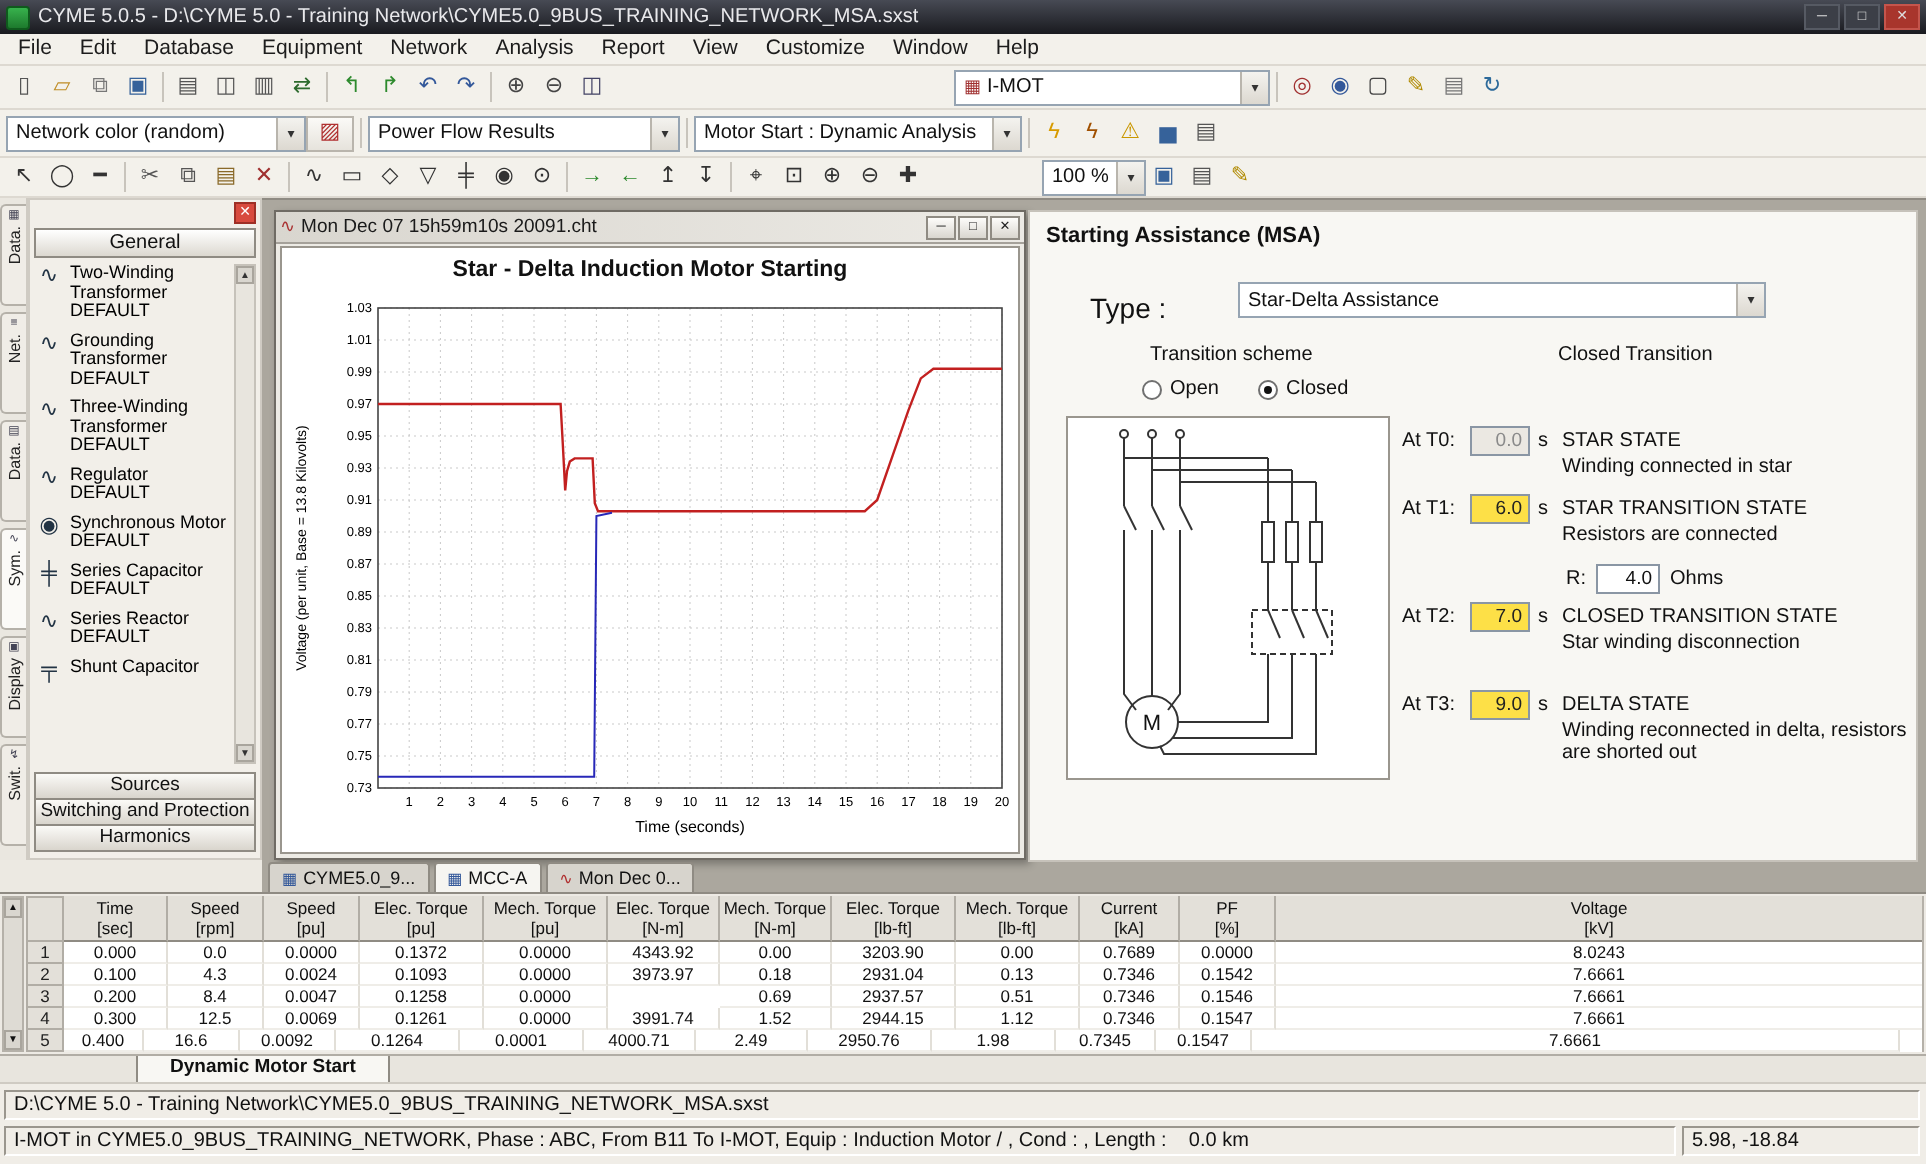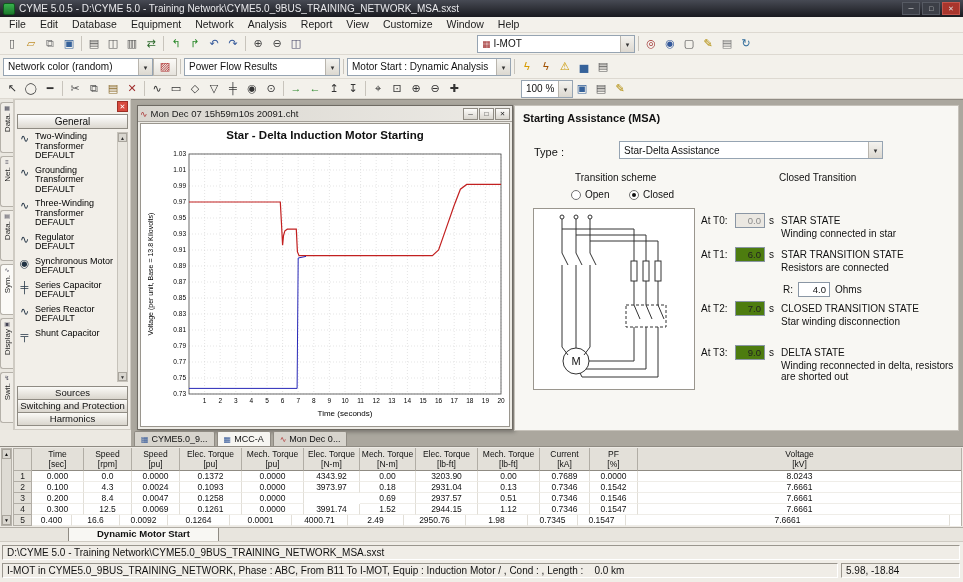--- a/index.html
+++ b/index.html
@@ -88,36 +88,36 @@
     font-size:6.5px;line-height:10px;text-align:center;color:#222}
   .cw-client{position:absolute;left:2px;right:2px;top:17px;bottom:2px;background:#fff;border:1px solid #9a968e}
   .chart-title{position:absolute;left:0;right:0;top:5px;text-align:center;font-size:11.5px;font-weight:bold}
   #chart-svg{position:absolute;left:2px;top:24px}
   #chart-svg text{font-family:"Liberation Sans","DejaVu Sans",sans-serif}
 
   
   .msapanel{position:absolute;left:383px;top:5px;width:445px;height:326px;background:#f8f7f3;
     border:1px solid #c6c2ba}
   .msa-title{position:absolute;left:8px;top:6px;font-size:11px;font-weight:bold}
-  .msa-type-label{position:absolute;left:19px;top:40px;font-size:11px}
+  .msa-type-label{position:absolute;left:30px;top:40px;font-size:14px}
   .msa-type-combo{position:absolute;left:104px;top:35px;width:264px}
   .msa-trans-label{position:absolute;left:60px;top:66px;font-size:10px}
   .msa-closed-label{position:absolute;left:264px;top:66px;font-size:10px}
   .radio-wrap{position:absolute;display:flex;align-items:center;gap:4px;font-size:10px}
   .radio-open{left:56px;top:83px}.radio-closed{left:114px;top:83px}
   .rdot{width:10px;height:10px;border:1px solid #707070;border-radius:50%;background:#fff;position:relative;flex:none}
   .rdot.sel::after{content:"";position:absolute;left:2px;top:2px;width:4px;height:4px;border-radius:50%;background:#111}
   .msa-diagram{position:absolute;left:18px;top:102px;width:162px;height:182px;background:#fff;
     border:1px solid #9a968e}
   .msa-rows{position:absolute;inset:0}
   .msa-row{position:absolute;left:186px;width:256px;height:34px}
   .r0{top:106px}.r1{top:140px}.r2{top:194px}.r3{top:238px}
   .msa-row .lb{position:absolute;left:0;top:3px;font-size:10px}
   .msa-row .val{position:absolute;left:34px;top:1px;width:30px;height:15px;border:1px solid #8a96a4;
-    background:#4d7c0f;font-size:9.5px;text-align:right;padding:1px 3px 0 0;color:#222}
+    background:#fde047;font-size:9.5px;text-align:right;padding:1px 3px 0 0;color:#222}
   .msa-row .val.dis{background:#ebe8e2;color:#8a8a8a}
   .msa-row .un{position:absolute;left:68px;top:3px;font-size:10px}
   .msa-row .st{position:absolute;left:80px;top:3px;font-size:10px;white-space:nowrap}
   .msa-row .dc{position:absolute;left:80px;top:16px;font-size:10px;width:174px;line-height:11px}
   .msa-rrow{position:absolute;left:268px;top:176px;display:flex;align-items:center;gap:5px;font-size:10px}
   .msa-rrow .val2{width:32px;height:15px;border:1px solid #8a96a4;background:#fff;font-size:9.5px;
     text-align:right;padding:1px 3px 0 0;line-height:12px}
 
   
   .doctabs{position:absolute;left:3px;bottom:0;height:16px;display:flex;align-items:flex-end;gap:2px}
@@ -143,21 +143,21 @@
   .thead{display:flex;height:23px}
   .th{flex:none;background:#e3e0d9;border-right:1px solid #b1ada5;border-bottom:1px solid #8f8b83;
     font-size:8.5px;line-height:10px;text-align:center;display:flex;flex-direction:column;justify-content:center}
   .trow{display:flex;height:11px}
   .td{flex:none;height:11px;border-right:1px solid #e2dfd8;border-bottom:1px solid #efede8;
     font-size:8.5px;text-align:center;line-height:10px;overflow:hidden}
 
   
   .sheetrow{position:absolute;left:0;top:527px;width:963px;height:14px;background:#e8e5de;
     border-top:1px solid #b1ada5}
-  .sheettab{position:absolute;left:68px;top:0;height:14px;padding:0 28px;background:#f8f7f3;
+  .sheettab{position:absolute;left:68px;top:0;height:14px;padding:0 16px;background:#f8f7f3;
     border:1px solid #8f8b83;border-top:none;font-size:9.5px;font-weight:bold;line-height:12px}
 
   
   .statusbar{position:absolute;left:0;top:541px;width:963px;height:41px;background:#f0ede7;
     border-top:1px solid #cfcbc3}
   .sfield{position:absolute;height:15px;border:1px solid;border-color:#9a968e #fff #fff #9a968e;
     font-size:10px;line-height:13px;padding:0 4px;overflow:hidden;white-space:nowrap}
   .s1{left:2px;top:3px;width:958px}
   .s2{left:2px;top:21px;width:836px}
   .s3{left:841px;top:21px;width:119px}

